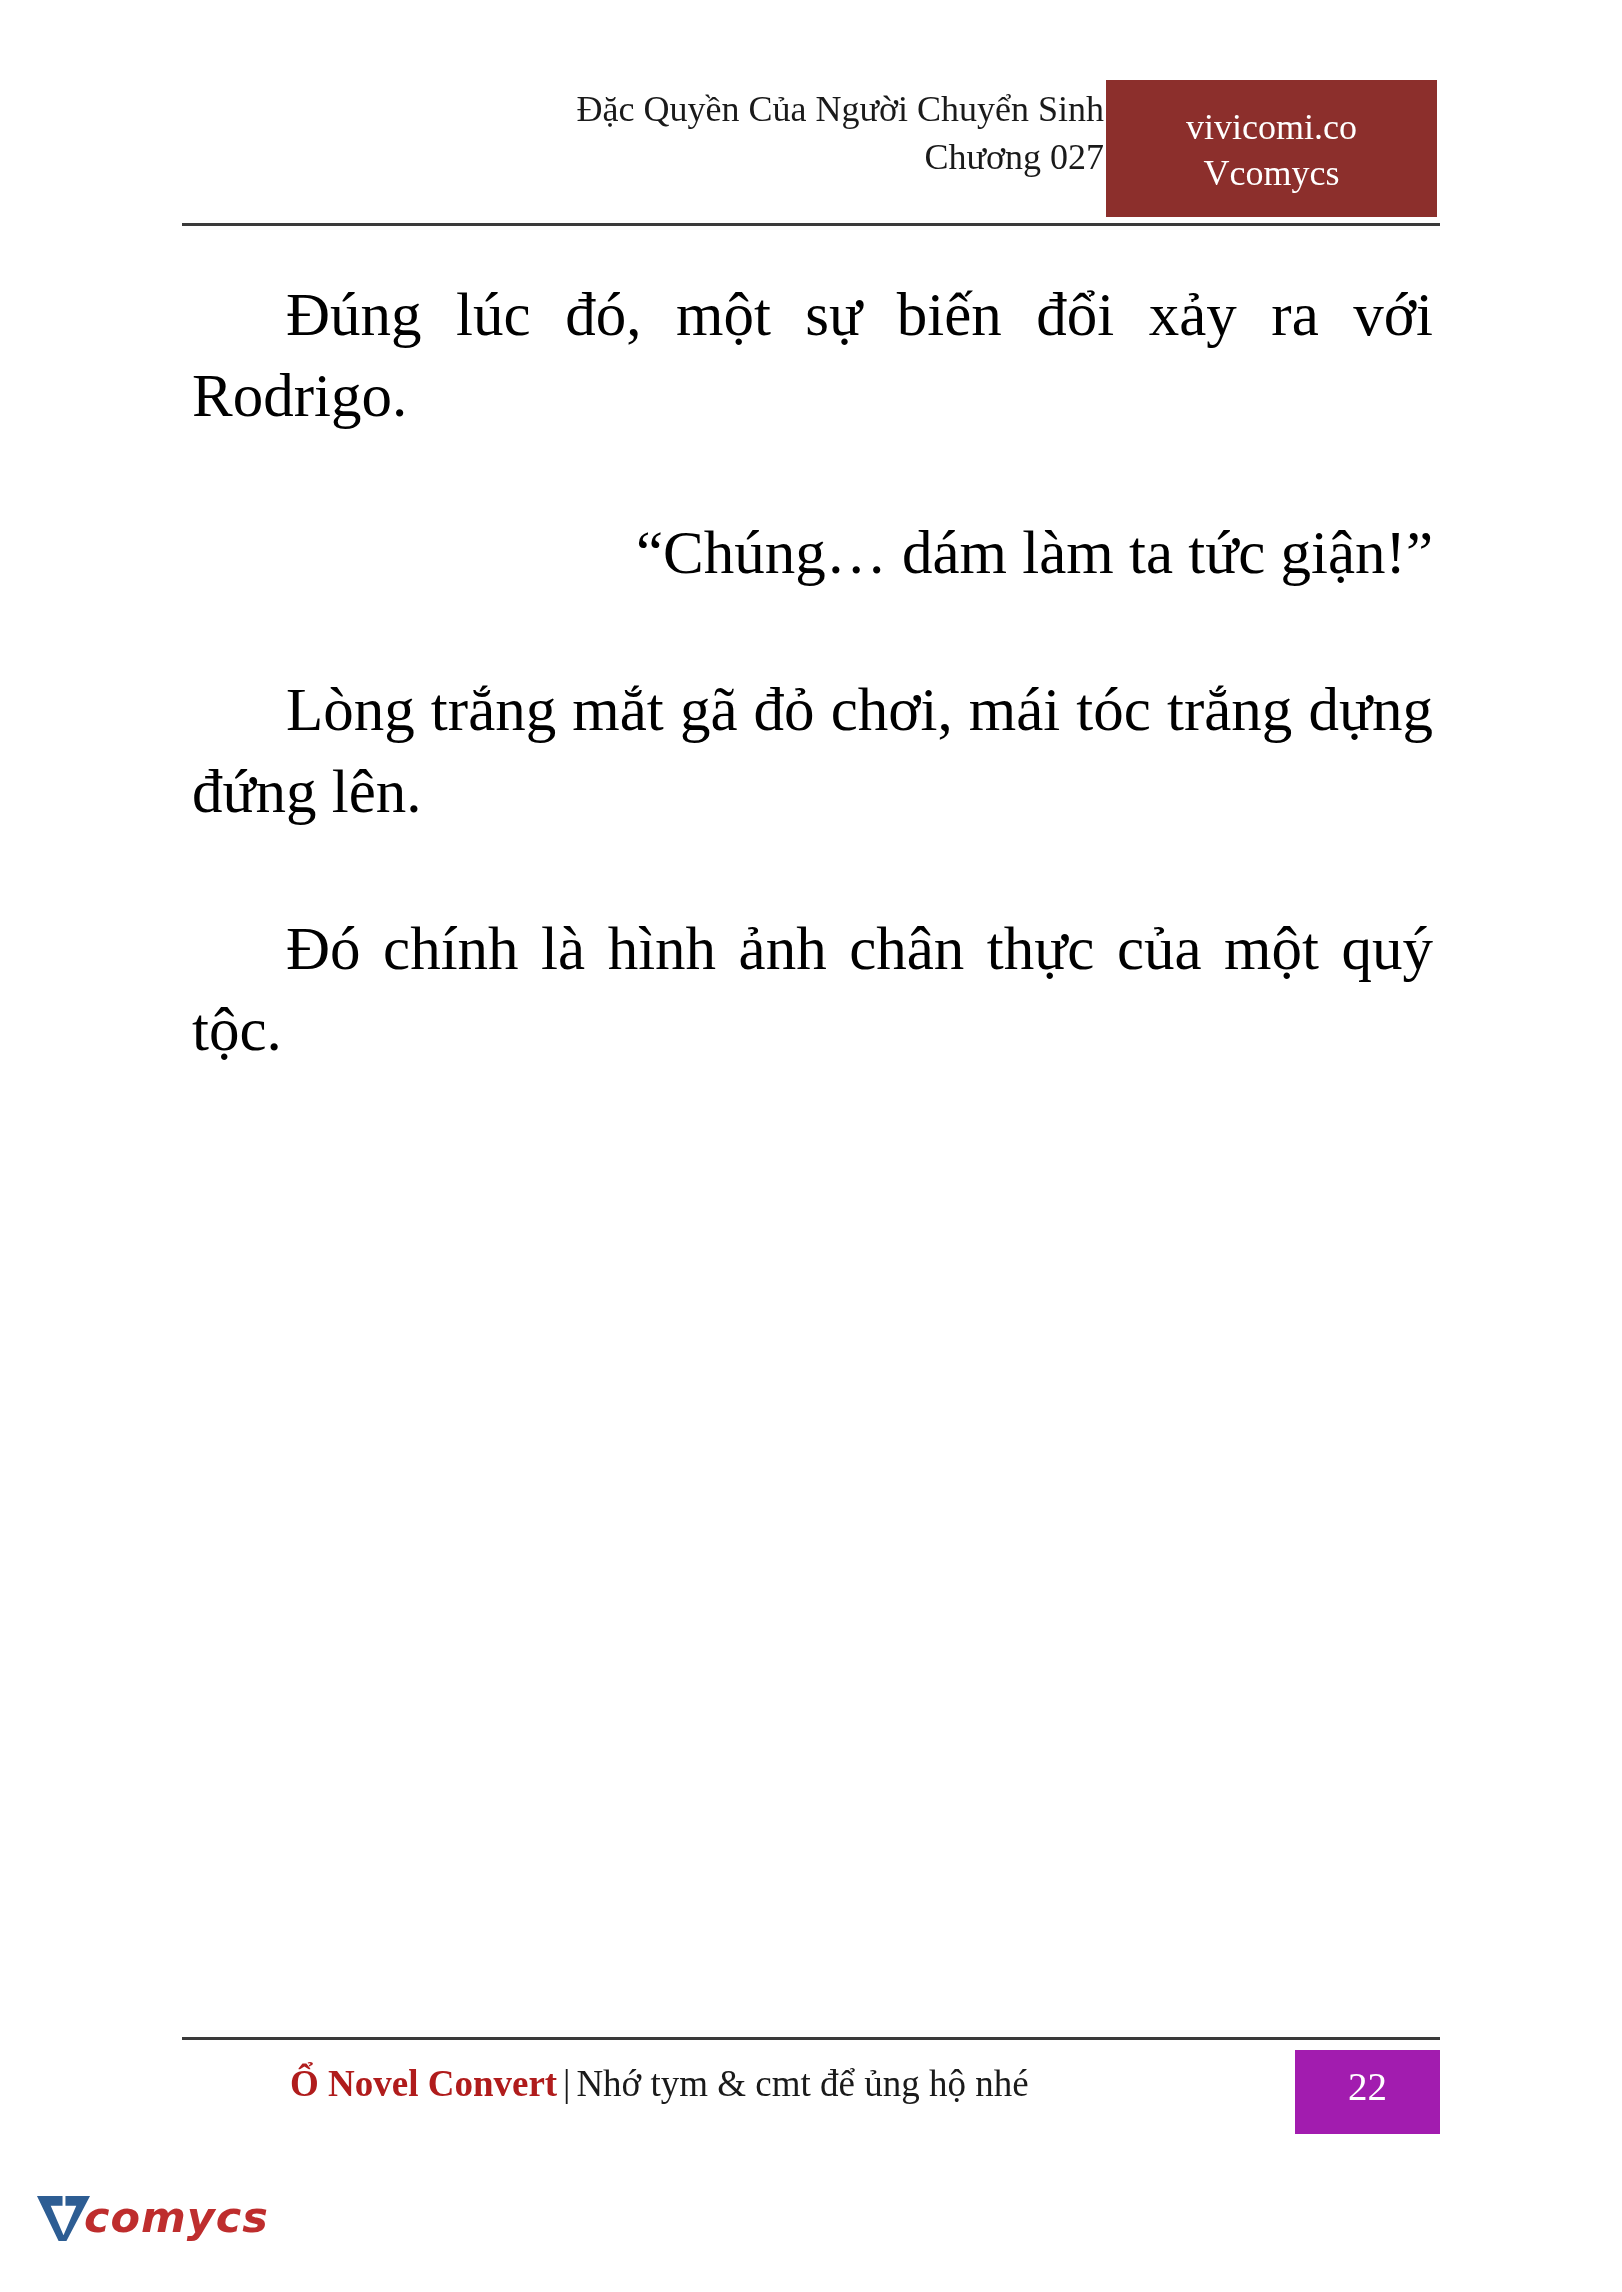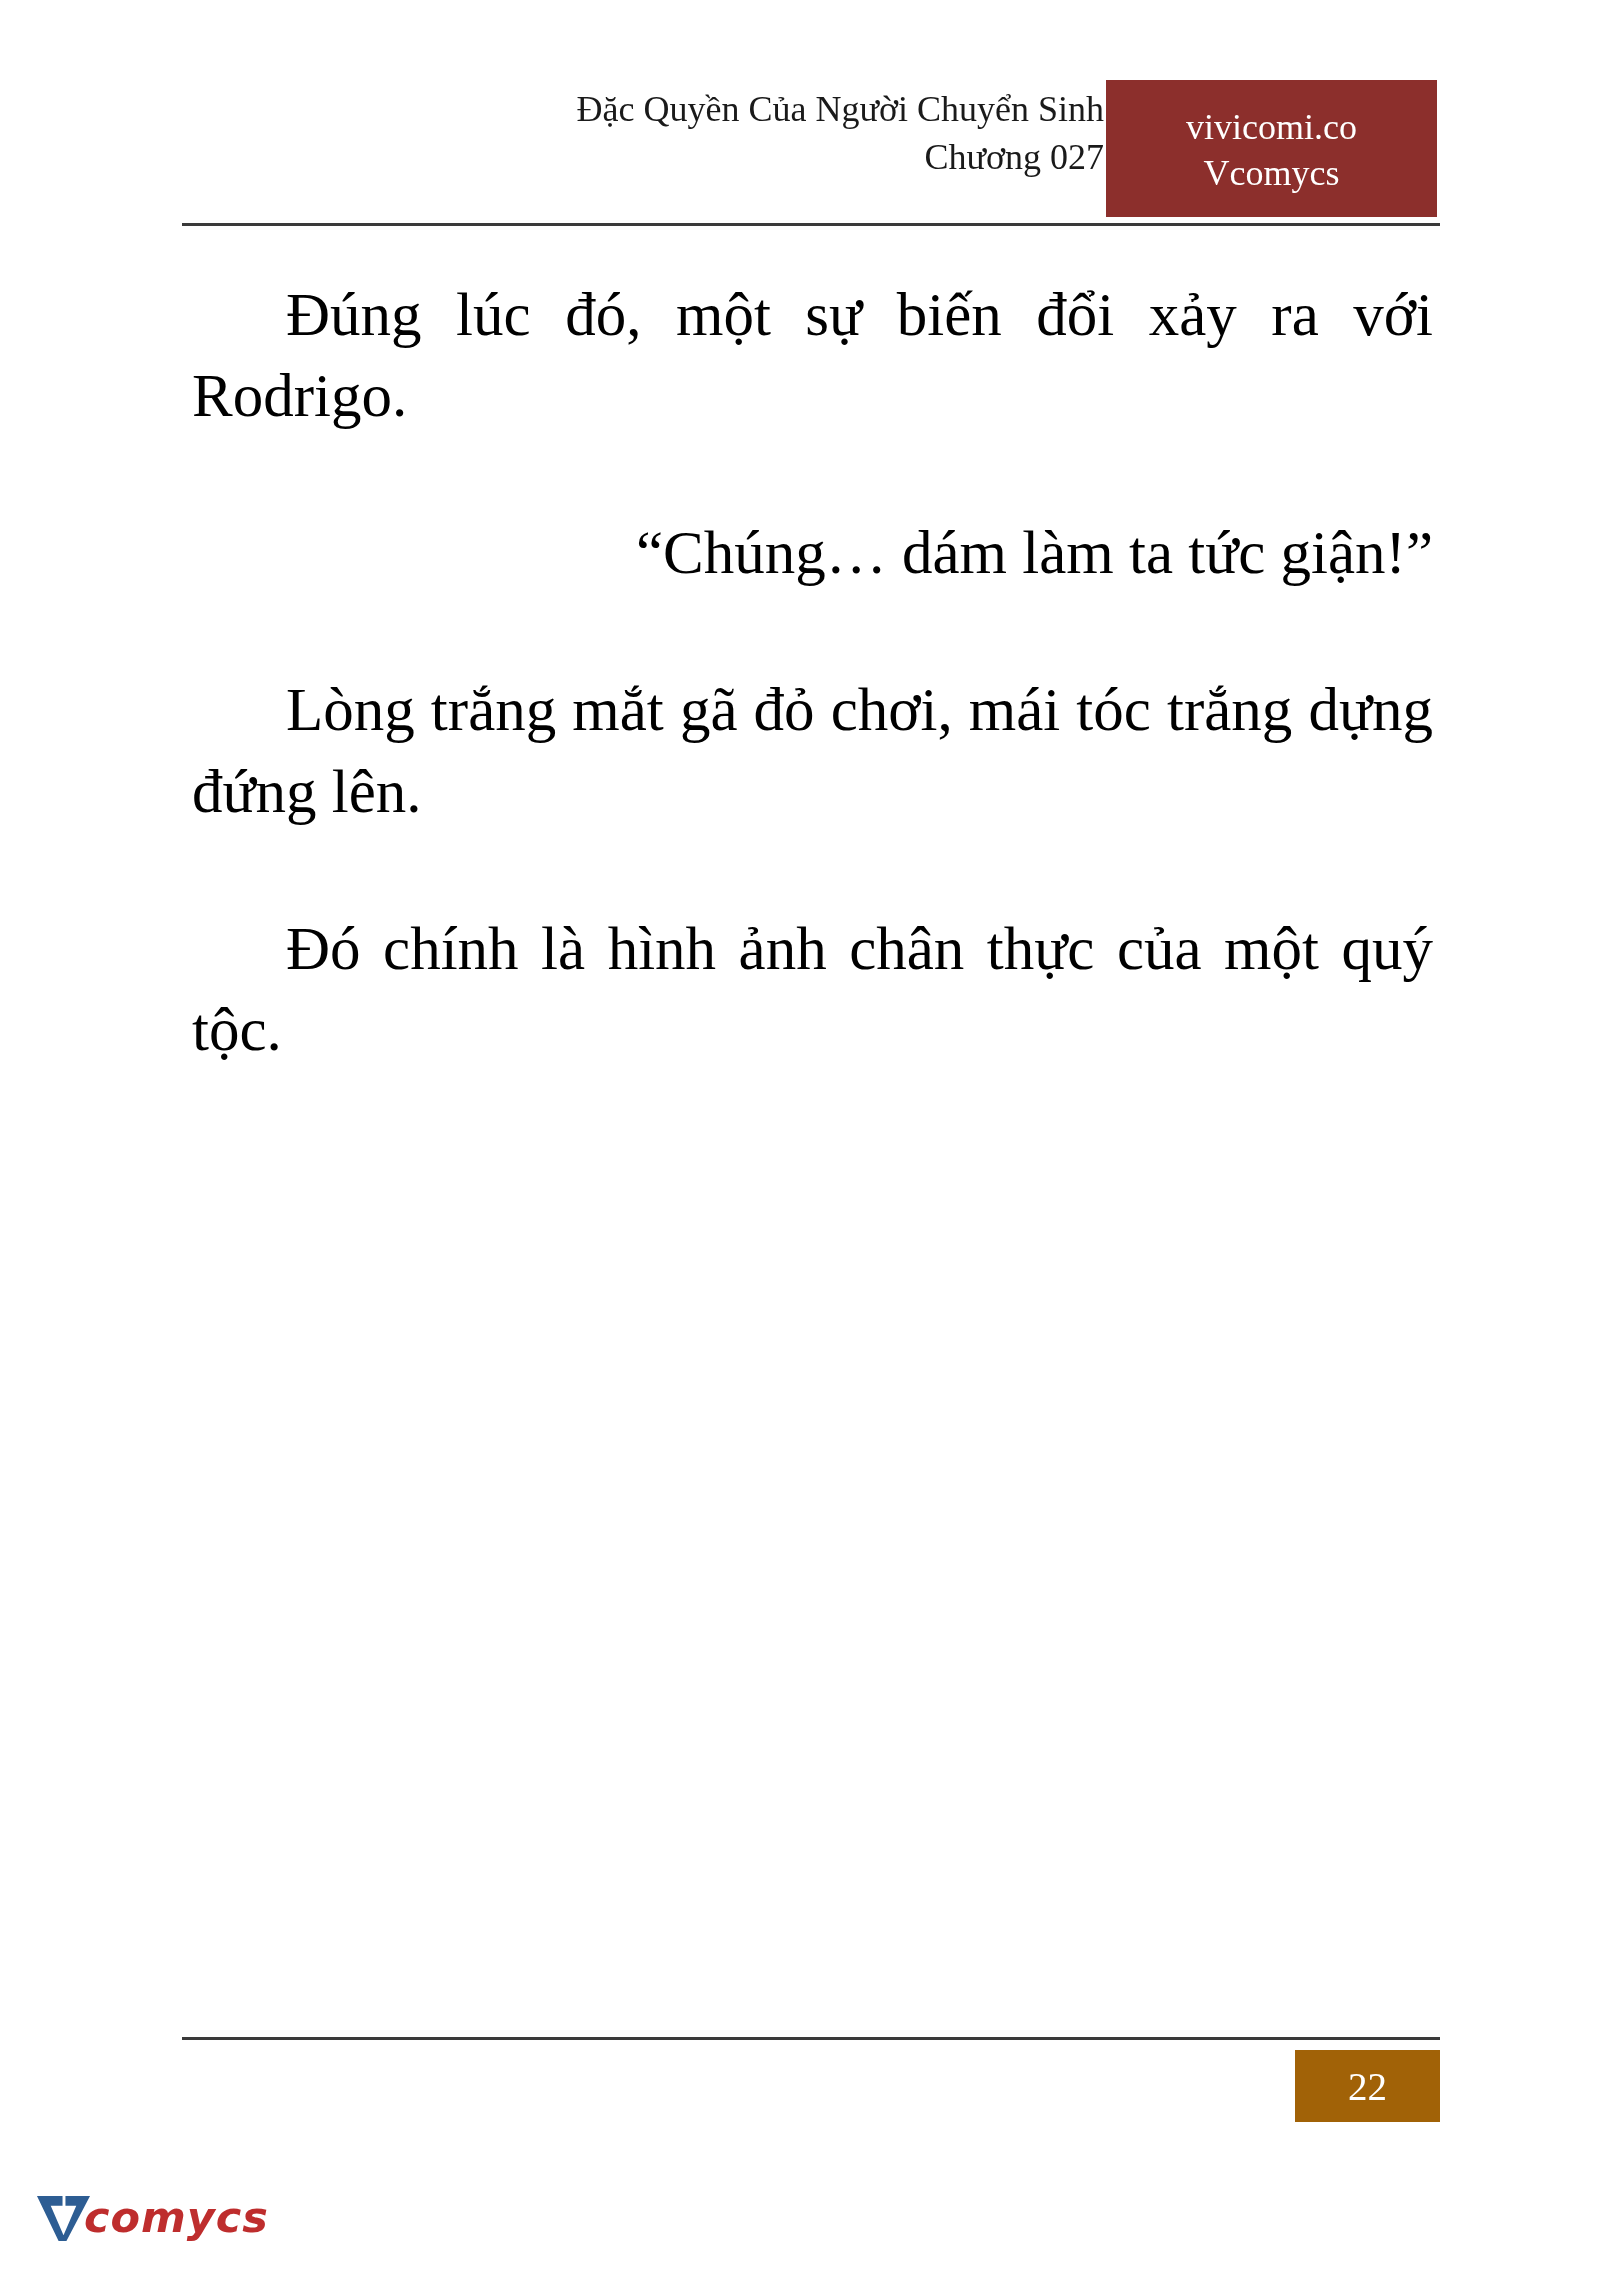--- a/index.html
+++ b/index.html
@@ -123,22 +123,22 @@
   }
   .footer-sep {
     color: #1a1a1a;
     padding: 0 5.9px;
   }
   .footer-page {
     position: absolute;
     right: 0;
     top: 0;
     width: 145px;
-    height: 72px;
-    background: #a16207;
+    height: 84px;
+    background: #a21caf;
     color: #ffffff;
     font-family: "Liberation Serif", serif;
     font-size: 39px;
     text-align: center;
     line-height: 74px;
   }
 
   
   .watermark {
     position: absolute;
@@ -187,20 +187,23 @@
 
   <div class="content">
     <p class="para">Đúng lúc đó, một sự biến đổi xảy ra với Rodrigo.</p>
     <p class="para nojustify">“Chúng… dám làm ta tức giận!”</p>
     <p class="para">Lòng trắng mắt gã đỏ chơi, mái tóc trắng dựng đứng lên.</p>
     <p class="para">Đó chính là hình ảnh chân thực của một quý tộc.</p>
   </div>
 
   <div class="footer-rule"></div>
   <div class="footer">
+    <div class="footer-text">
+      <span class="footer-brand">Ổ Novel Convert</span><span class="footer-sep">|</span><span>Nhớ tym &amp; cmt để ủng hộ nhé</span>
+    </div>
     <div class="footer-page">22</div>
   </div>
 
   <div class="watermark">
     <div class="wm-mark">
       <svg width="61" height="55" viewBox="0 0 62 56" xmlns="http://www.w3.org/2000/svg">
         <path d="M4 6 L30 6 L30 16 L18 16 L31 46 L44 16 L33 16 L33 6 L58 6 L34 52 L26 52 Z" fill="#1b4f8a" opacity="0.92"></path>
       </svg>
     </div>
     <div class="wm-text">comycs</div>

